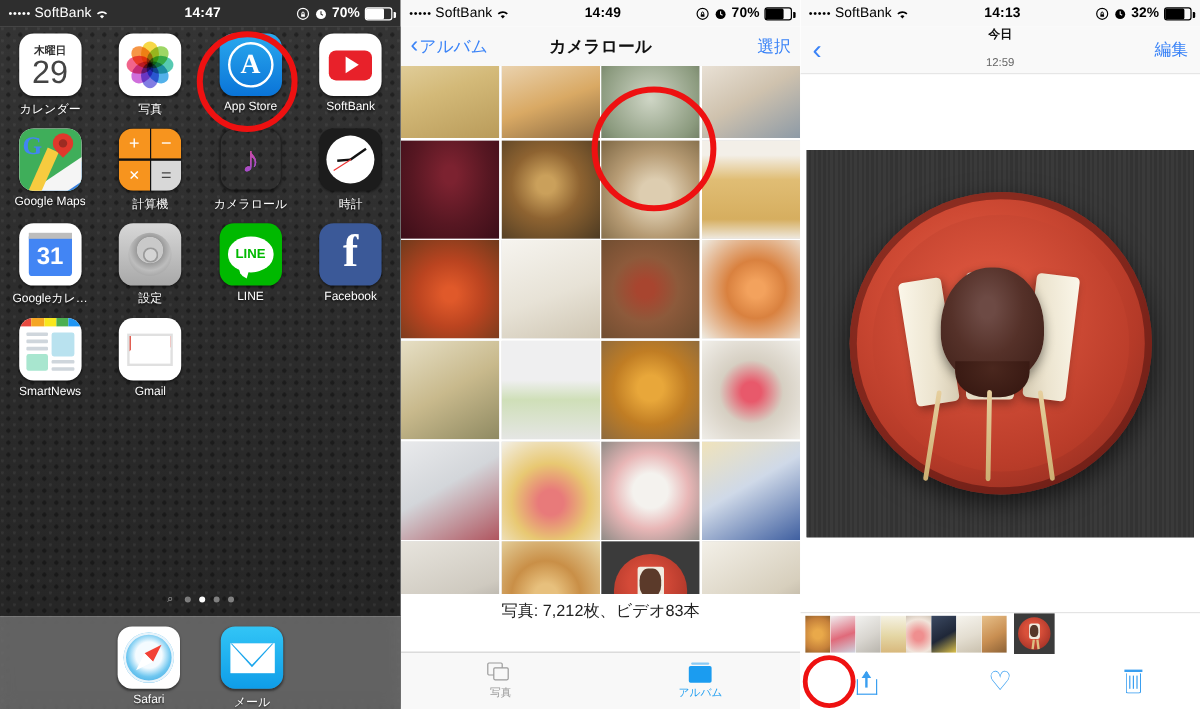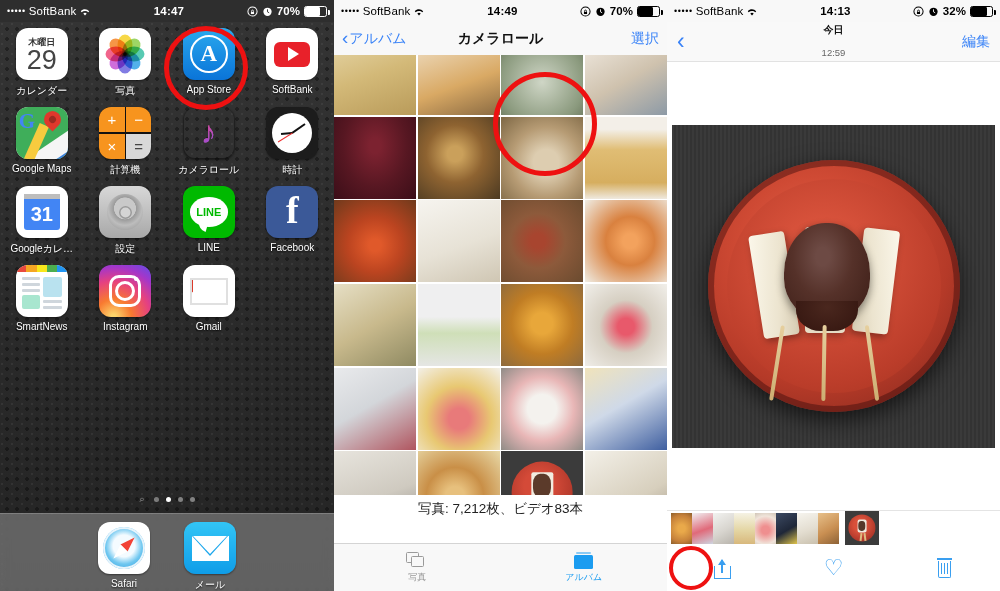--- a/index.html
+++ b/index.html
@@ -466,27 +466,20 @@
             <div class="col">
                 <div class="blk"></div>
                 <div class="ln"></div>
                 <div class="ln"></div>
               </div>
           </div>
         </div>
         <div class="app-label">SmartNews</div>
       </div>
 
-      <div class="app">
-        <div class="icon ic-ig">
-            <div class="fr"></div>
-            <span class="dot"></span>
-          </div>
-        <div class="app-label">Instagram</div>
-      </div>
 
       <div class="app">
         <div class="icon ic-gm">
             <div class="env"></div>
           </div>
         <div class="app-label">Gmail</div>
       </div>
     </div>
 
     <div class="page-dots">

